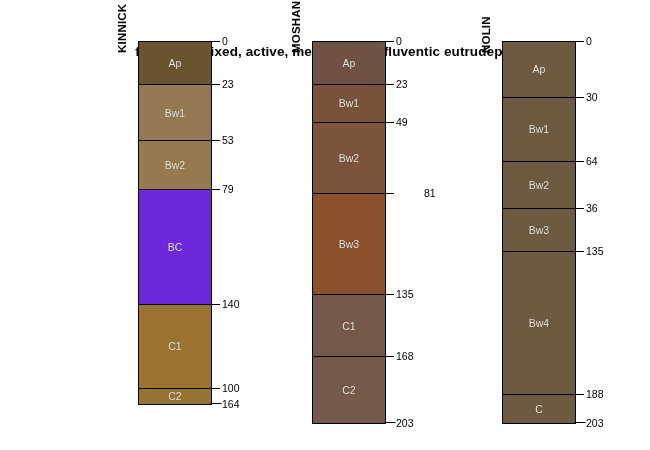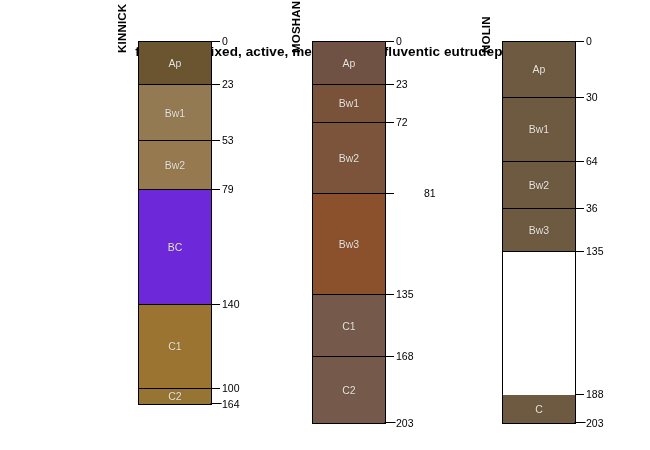--- a/index.html
+++ b/index.html
@@ -160,21 +160,21 @@
           </div>
           <div class="horizon" style="top: 315.336px; height: 65.695px; width: 72px; background: rgb(117, 89, 75); border-bottom: none;">
             <span class="horizon-label">C2</span>
           </div>
         </div>
         <div class="depth-tick" style="left: 385px; top: 41px;"></div>
         <div class="depth-label" style="left: 396px; top: 36px;">0</div>
         <div class="depth-tick" style="left: 385px; top: 84.171px;"></div>
         <div class="depth-label" style="left: 396px; top: 79.171px;">23</div>
         <div class="depth-tick" style="left: 385px; top: 121.711px;"></div>
-        <div class="depth-label" style="left: 396px; top: 116.711px;">72</div>
+        <div class="depth-label" style="left: 396px; top: 116.711px;">49</div>
         <div class="depth-tick" style="left: 385px; top: 193.037px;"></div>
         <div class="depth-label" style="left: 396px; top: 188.037px; padding-left: 28px;">81</div>
         <div class="depth-tick" style="left: 385px; top: 294.395px;"></div>
         <div class="depth-label" style="left: 396px; top: 289.395px;">135</div>
         <div class="depth-tick" style="left: 385px; top: 356.336px;"></div>
         <div class="depth-label" style="left: 396px; top: 351.336px;">168</div>
         <div class="depth-tick slanted" style="left: 385px; top: 414.031px;"></div>
         <div class="depth-label" style="left: 396px; top: 418.031px;">203</div>
       </div>
       <div class="profile" style="left: 0px;">
@@ -184,20 +184,23 @@
             <span class="horizon-label">Ap</span>
           </div>
           <div class="horizon" style="top: 56.31px; height: 63.818px; width: 72px; background: rgb(110, 90, 64);">
             <span class="horizon-label">Bw1</span>
           </div>
           <div class="horizon" style="top: 120.128px; height: 46.925px; width: 72px; background: rgb(110, 90, 64);">
             <span class="horizon-label">Bw2</span>
           </div>
           <div class="horizon" style="top: 167.053px; height: 43.171px; width: 72px; background: rgb(110, 90, 64);">
             <span class="horizon-label">Bw3</span>
+          </div>
+          <div class="horizon" style="top: 210.224px; height: 142.652px; width: 72px; background: rgb(110, 90, 64);">
+            <span class="horizon-label">Bw4</span>
           </div>
           <div class="horizon" style="top: 352.876px; height: 28.155px; width: 72px; background: rgb(110, 90, 64); border-bottom: none;">
             <span class="horizon-label">C</span>
           </div>
         </div>
         <div class="depth-tick" style="left: 575px; top: 41px;"></div>
         <div class="depth-label" style="left: 586px; top: 36px;">0</div>
         <div class="depth-tick" style="left: 575px; top: 97.31px;"></div>
         <div class="depth-label" style="left: 586px; top: 92.31px;">30</div>
         <div class="depth-tick" style="left: 575px; top: 161.128px;"></div>

